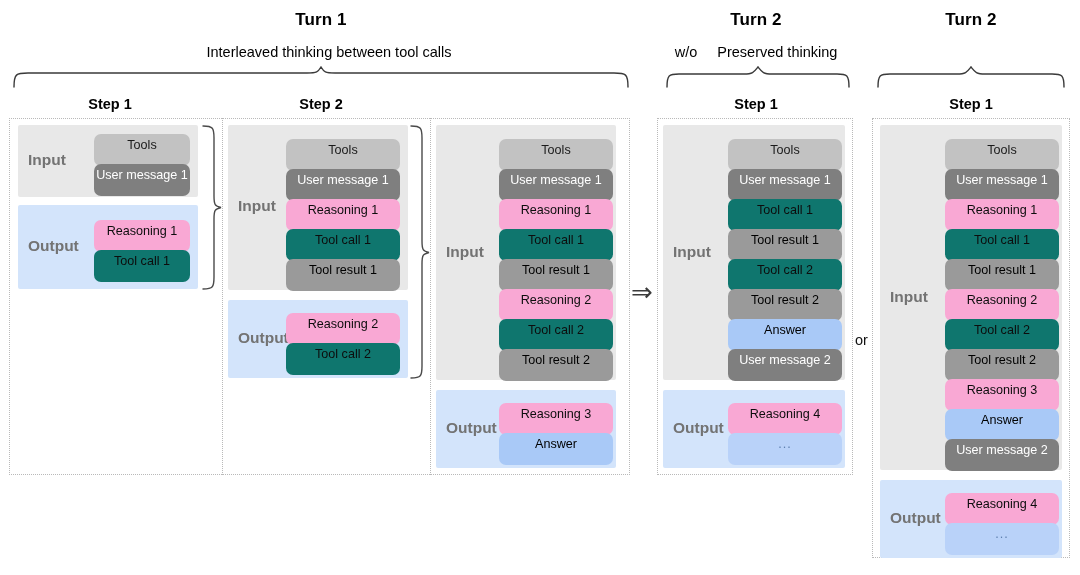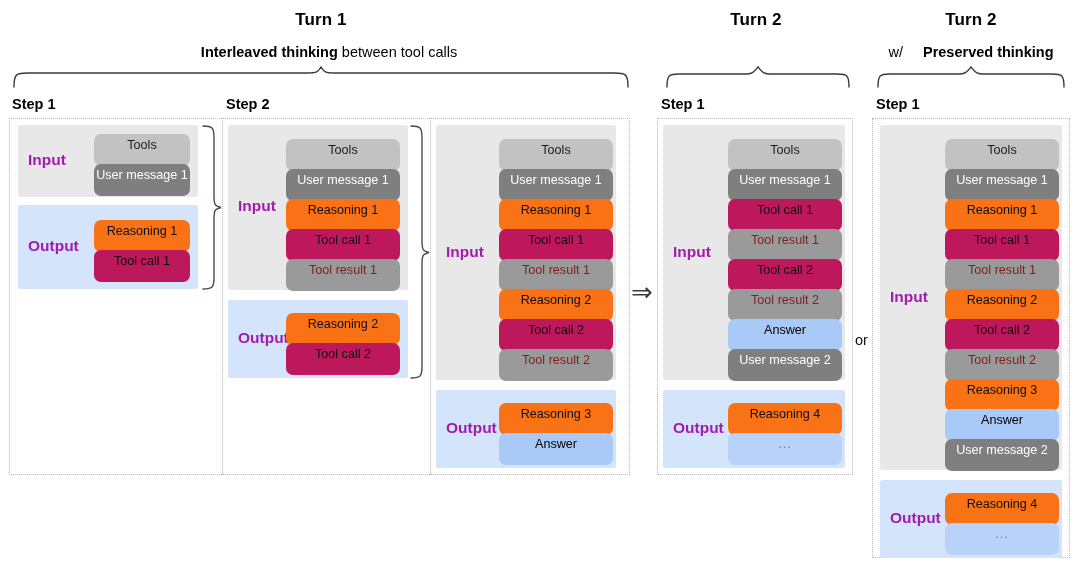--- a/index.html
+++ b/index.html
@@ -23,25 +23,25 @@
     font-weight: bold;
     letter-spacing: .1px;
     white-space: nowrap;
   }
   .turn-sub {
     position: absolute;
     text-align: center;
     font-size: 14.5px;
     white-space: nowrap;
   }
-  .turn-sub b { font-weight: bold; padding-left: 16px; }
+  .turn-sub b { font-weight: normal; padding-left: 16px; }
 
   .step-label {
     position: absolute;
-    text-align: left;
+    text-align: center;
     font-size: 14.5px;
     font-weight: bold;
     white-space: nowrap;
   }
 
   
   .hbrace { position: absolute; }
   .hbrace svg { display: block; }
 
   
@@ -64,39 +64,39 @@
   }
   .panel.input  { background: #e8e8e8; }
   .panel.output { background: #d3e4fb; }
 
   .panel-label {
     position: absolute;
     left: 10px;
     font-size: 15.5px;
     font-weight: bold;
     white-space: nowrap;
-    color: #a21caf;
+    color: #737373;
   }
 
   .pill {
     position: absolute;
     box-sizing: border-box;
     border-radius: 7px;
     font-size: 12.6px;
     line-height: 22px;
     height: 32px;
     text-align: center;
     white-space: nowrap;
     overflow: hidden;
   }
   .pill.tools        { background: #c2c2c2; color: #1a1a1a; }
   .pill.usermsg      { background: #7f7f7f; color: #ffffff; }
-  .pill.reasoning    { background: #f97316; color: #0d0d0d; }
-  .pill.toolcall     { background: #be185d; color: #0d0d0d; }
-  .pill.toolresult   { background: #9a9a9a; color: #7f1d1d; }
+  .pill.reasoning    { background: #f9a8d4; color: #0d0d0d; }
+  .pill.toolcall     { background: #0f766e; color: #0d0d0d; }
+  .pill.toolresult   { background: #9a9a9a; color: #000000; }
   .pill.answer       { background: #a9c9f7; color: #000000; }
   .pill.ellipsis     { background: #b9d2f9; color: #5d7fae; letter-spacing: 1px; }
 
   
   .arrow {
     position: absolute;
     font-size: 26px;
     line-height: 1;
     color: #3b3b3b;
     font-family: "DejaVu Sans", sans-serif;
@@ -110,23 +110,23 @@
 </style>
 </head>
 <body>
 
 <div class="canvas">
 
   <div class="turn-title" style="left:12px; top:10px; width:618px;">Turn 1</div>
   <div class="turn-sub" style="left:12px; top:44px; width:618px;"><b>Interleaved thinking</b><span> between tool calls</span></div>
 
   <div class="turn-title" style="left:662px; top:10px; width:188px;">Turn 2</div>
+  <div class="turn-sub" style="left:647px; top:44px; width:218px;"><span>w/o </span><b>Preserved thinking</b></div>
 
   <div class="turn-title" style="left:876px; top:10px; width:190px;">Turn 2</div>
-  <div class="turn-sub" style="left:866px; top:44px; width:210px;"><span>w/ </span><b>Preserved thinking</b></div>
 
   <div class="hbrace" style="left:12px; top:66px; width:618px; height:22px;">
     <svg width="618" height="22" viewBox="0 0 618 22">
       <path d="M2,21 C2,8 4,7 16,7 L295,7 C305,7 306,6 309,1 C312,6 313,7 323,7 L602,7 C614,7 616,8 616,21" fill="none" stroke="#3a3a3a" stroke-width="1.4" stroke-linecap="round"></path>
     </svg>
   </div>
 
   <div class="hbrace" style="left:665px; top:66px; width:186px; height:22px;">
     <svg width="186" height="22" viewBox="0 0 186 22">
       <path d="M2,21 C2,9 4,8 14,8 L79,8 C88,8 89,6 93,1 C97,6 98,8 107,8 L172,8 C182,8 184,9 184,21" fill="none" stroke="#3a3a3a" stroke-width="1.4" stroke-linecap="round"></path>

